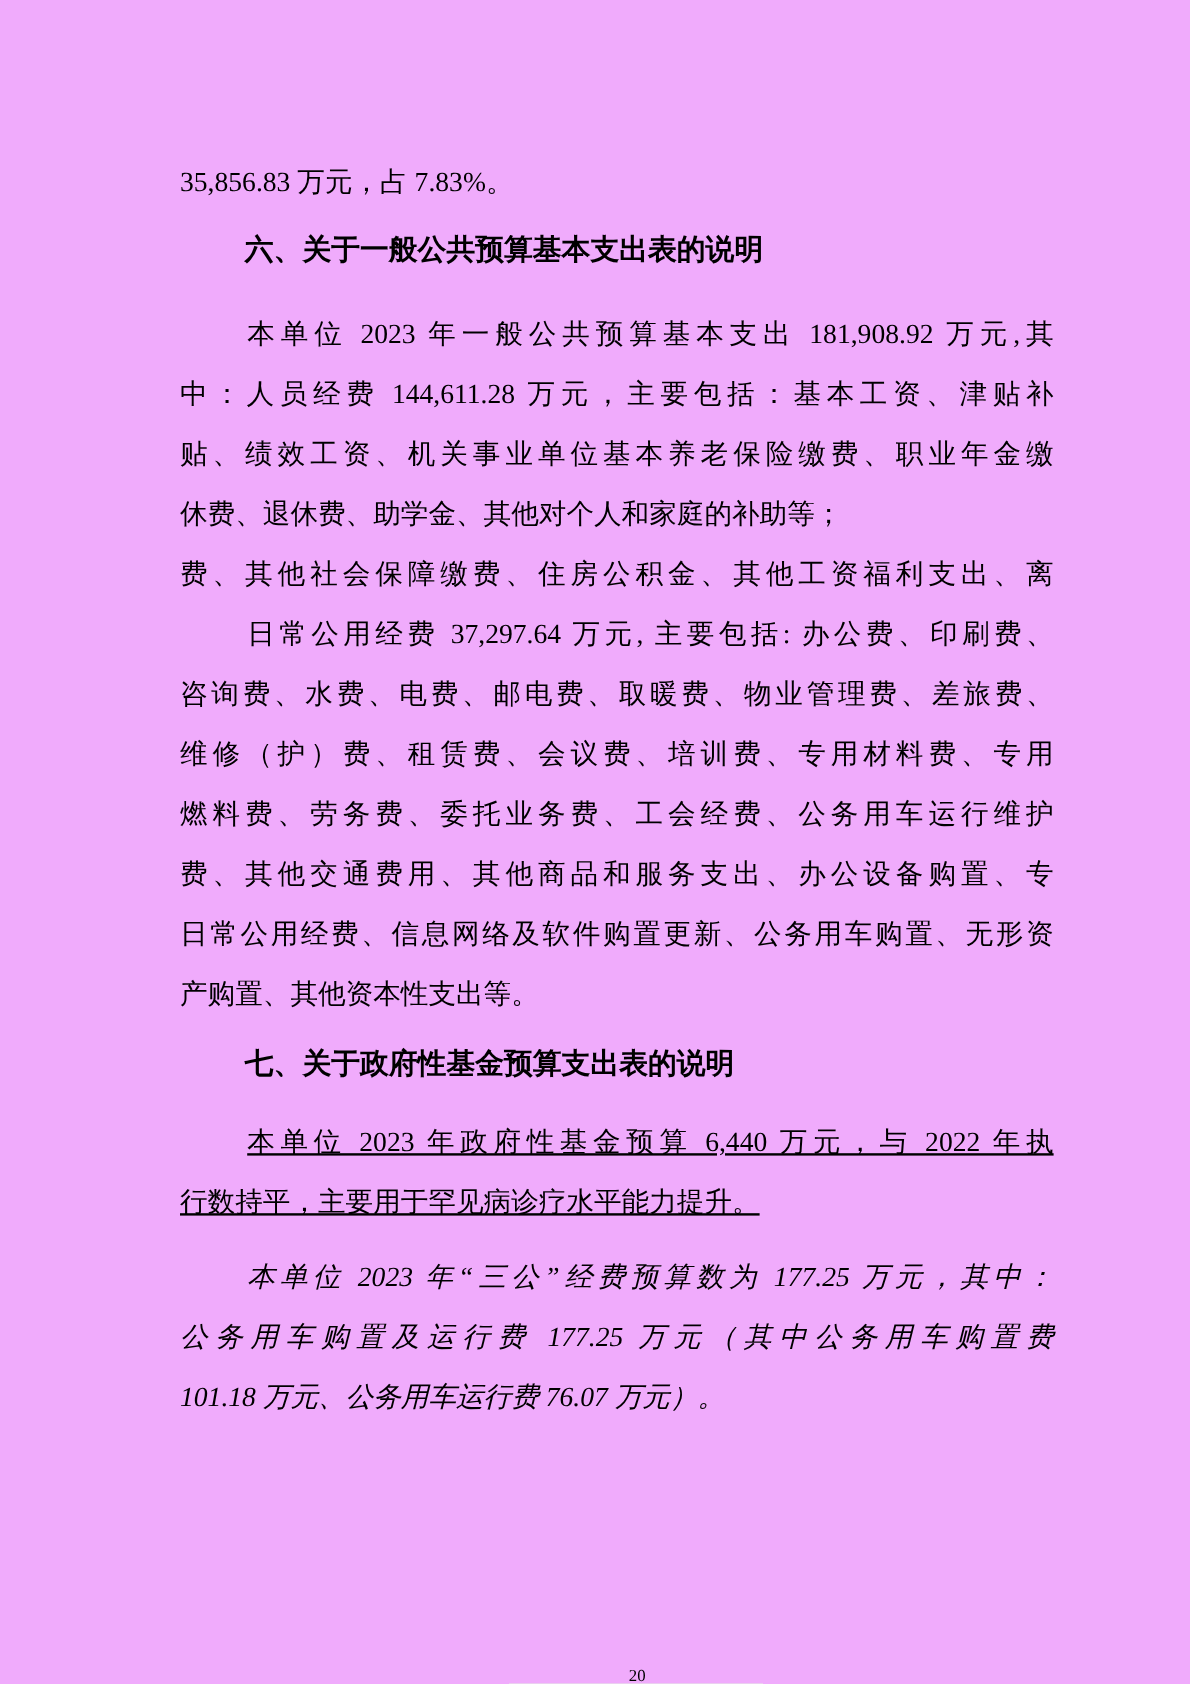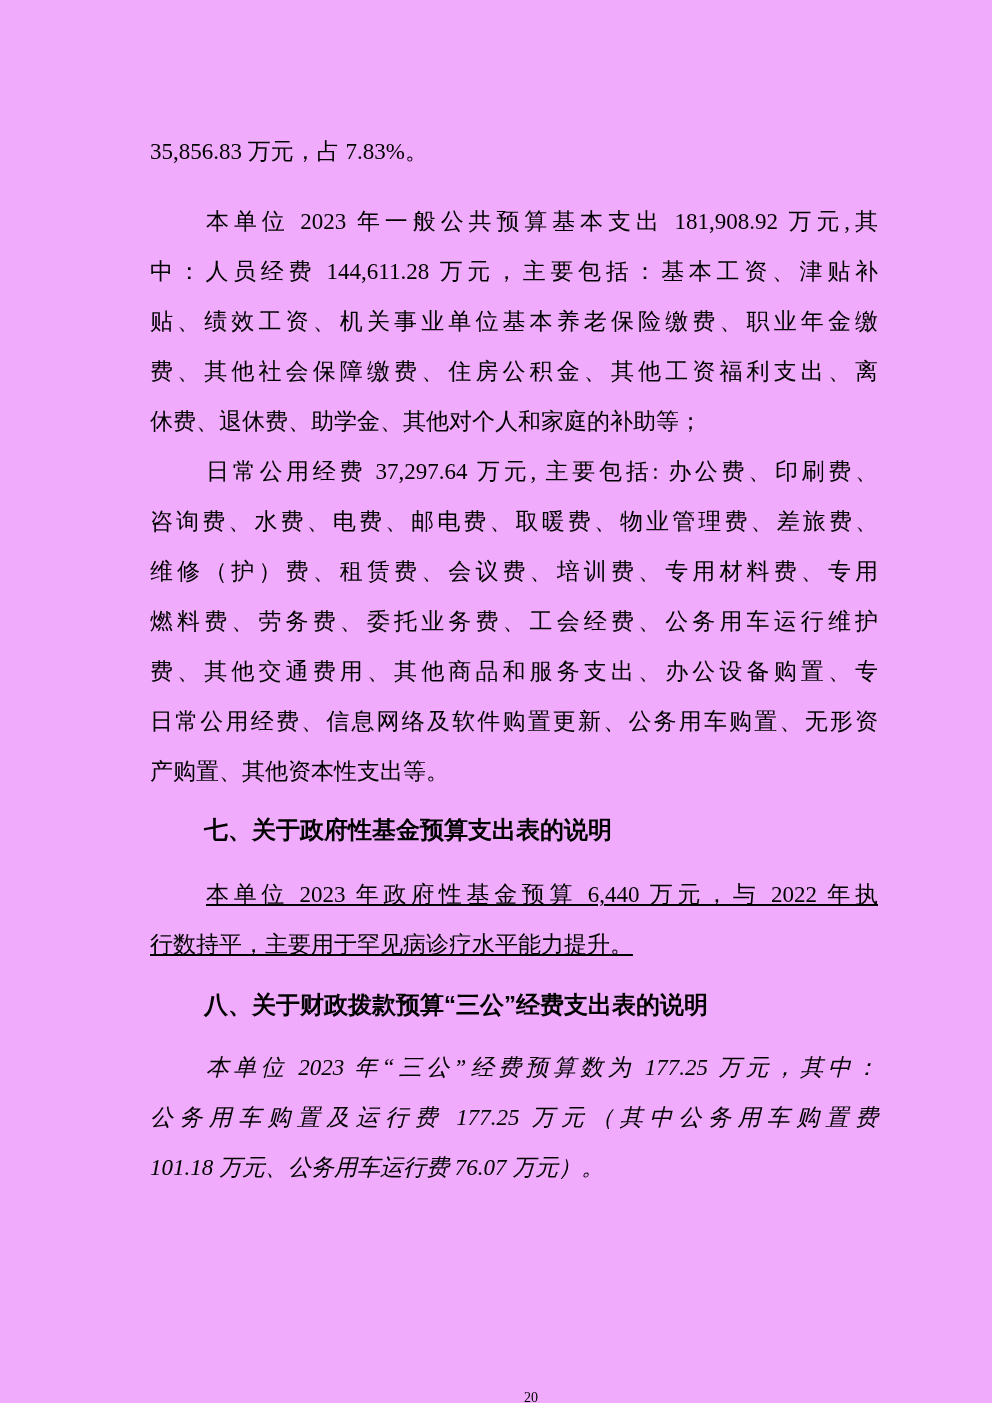--- a/index.html
+++ b/index.html
@@ -66,47 +66,47 @@
   }
 </style>
 </head>
 <body>
 
 <div class="page">
   <div class="content">
 
     <div class="line">35,856.83 万元，占 7.83%。</div>
 
+    <h2 class="heading mt-h6">六、关于一般公共预算基本支出表的说明</h2>
 
     <div class="para mt-p1">
       <div class="line full first">本单位 2023 年一般公共预算基本支出 181,908.92 万元,其</div>
       <div class="line full">中：人员经费 144,611.28 万元，主要包括：基本工资、津贴补</div>
       <div class="line full">贴、绩效工资、机关事业单位基本养老保险缴费、职业年金缴</div>
+      <div class="line">休费、退休费、助学金、其他对个人和家庭的补助等；</div>
       <div class="line full">费、其他社会保障缴费、住房公积金、其他工资福利支出、离</div>
-      <div class="line">休费、退休费、助学金、其他对个人和家庭的补助等；</div>
     </div>
 
     <div class="para">
       <div class="line full first">日常公用经费 37,297.64 万元, 主要包括: 办公费、印刷费、</div>
       <div class="line full">咨询费、水费、电费、邮电费、取暖费、物业管理费、差旅费、</div>
       <div class="line full">维修（护）费、租赁费、会议费、培训费、专用材料费、专用</div>
       <div class="line full">燃料费、劳务费、委托业务费、工会经费、公务用车运行维护</div>
       <div class="line full">费、其他交通费用、其他商品和服务支出、办公设备购置、专</div>
       <div class="line full">日常公用经费、信息网络及软件购置更新、公务用车购置、无形资</div>
       <div class="line">产购置、其他资本性支出等。</div>
     </div>
 
     <h2 class="heading mt-h7">七、关于政府性基金预算支出表的说明</h2>
 
     <div class="para mt-p3">
       <div class="line full first">本单位 2023 年政府性基金预算 6,440 万元，与 2022 年执</div>
       <div class="line">行数持平，主要用于罕见病诊疗水平能力提升。</div>
     </div>
 
-    <h2 class="heading mt-h8">八、关于财政拨款预算“三公”经费支出表的说明</h2>
 
     <div class="para mt-p4">
       <div class="line full first">本单位 2023 年“三公”经费预算数为 177.25 万元，其中：</div>
       <div class="line full">公务用车购置及运行费 177.25 万元（其中公务用车购置费</div>
       <div class="line">101.18 万元、公务用车运行费 76.07 万元）。</div>
     </div>
 
   </div>
 
   <div class="page-number">20</div>

